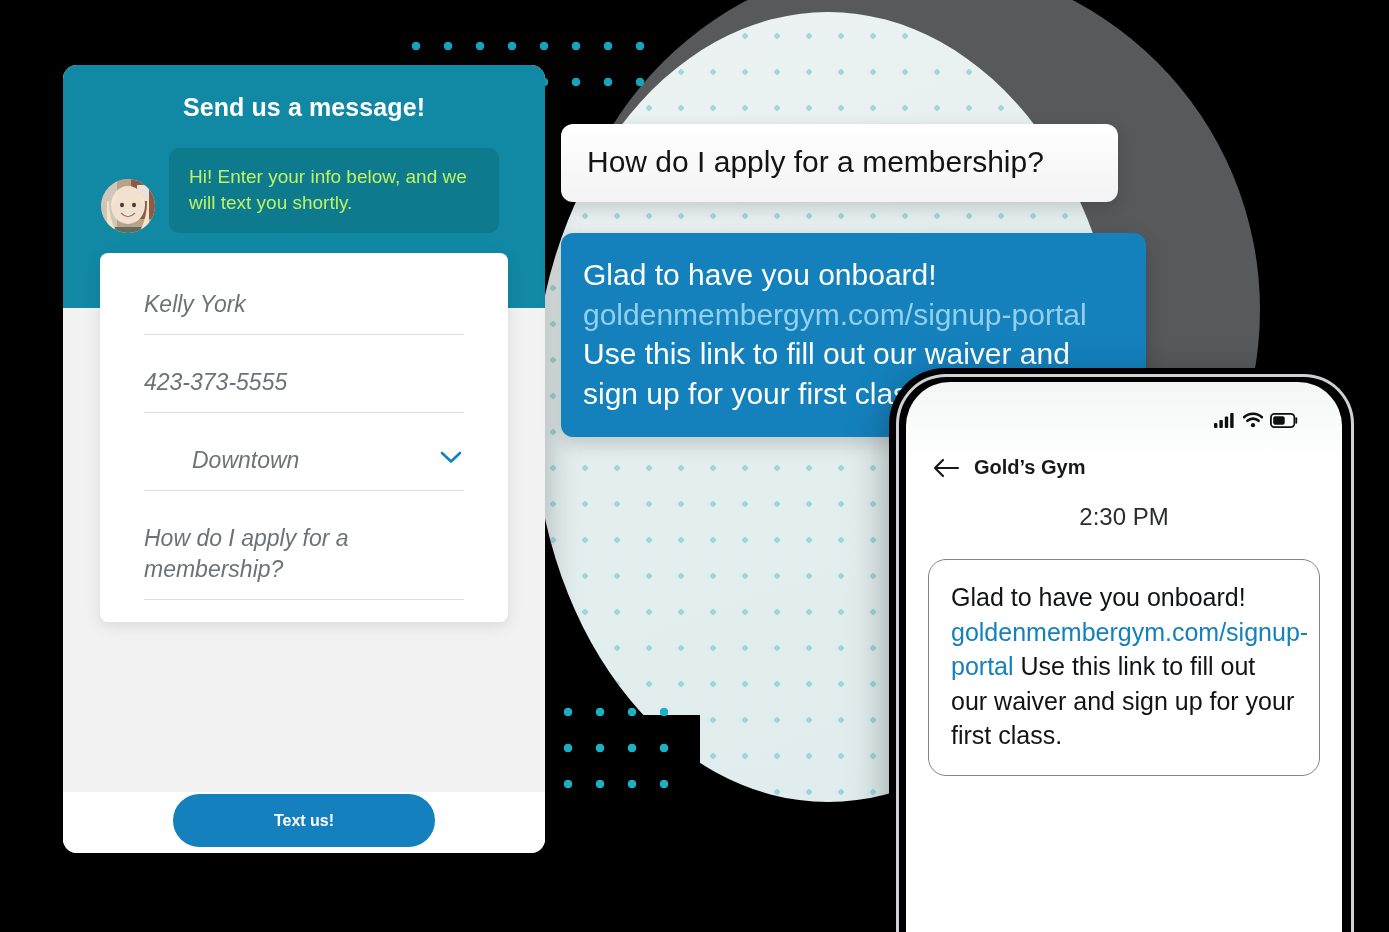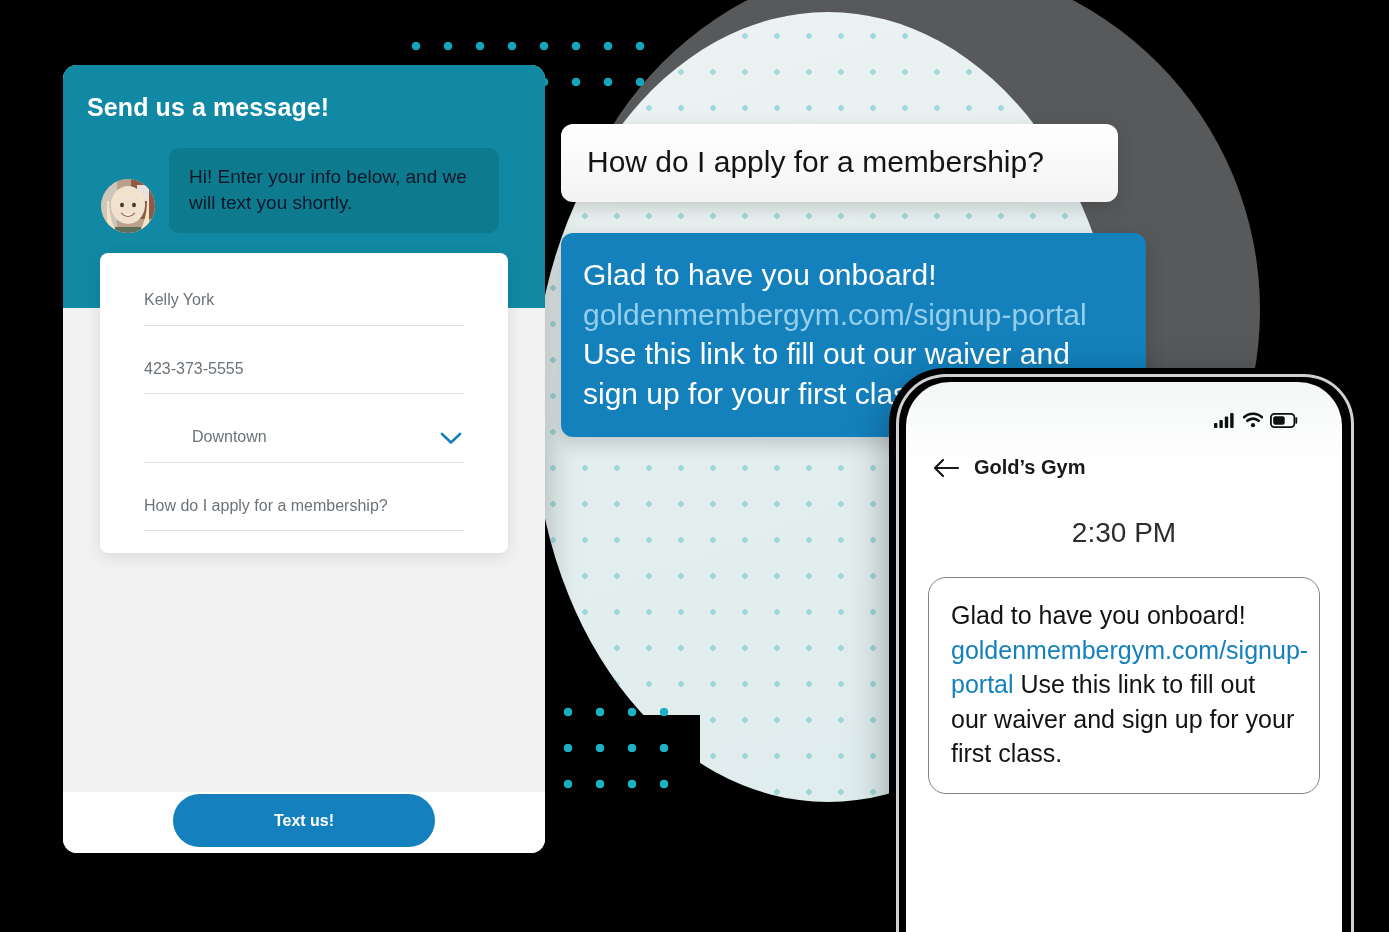--- a/index.html
+++ b/index.html
@@ -80,21 +80,21 @@
     overflow: hidden;
     box-shadow: 0 10px 34px rgba(0,0,0,0.28);
   }
   .widget-header {
     position: relative;
     height: 243px;
     background: #1189a4;
     padding: 28px 24px 0 24px;
   }
   .widget-title {
-    text-align: left;
+    text-align: center;
     color: #ffffff;
     font-size: 25px;
     font-weight: bold;
     letter-spacing: 0.1px;
   }
   .widget-msg-row {
     display: flex;
     align-items: flex-end;
     gap: 14px;
     margin-top: 26px;
@@ -104,21 +104,21 @@
     flex: 0 0 auto;
     width: 54px; height: 54px;
     border-radius: 50%;
     overflow: hidden;
     background: #caa98c;
     position: relative;
   }
   .avatar svg { display: block; width: 54px; height: 54px; }
   .agent-bubble {
     background: #0e7a8e;
-    color: #0f172a;
+    color: #bef264;
     border-radius: 10px;
     padding: 16px 20px 17px 20px;
     font-size: 19px;
     line-height: 1.38;
     max-width: 330px;
   }
 
   
   .form-card {
     position: absolute;
@@ -131,24 +131,25 @@
     z-index: 3;
   }
   .field {
     border-bottom: 1px solid #dcdfe1;
     padding-bottom: 14px;
     margin-bottom: 32px;
     position: relative;
   }
   .field:last-child { margin-bottom: 8px; }
   .field-text {
-    font-size: 16px;
+    font-size: 23px;
     color: #6c7378;
     line-height: 1.35;
     font-weight: 400;
+    font-style: italic;
   }
   .field.select .field-text { padding-right: 40px; margin-left: 48px; }
   .chevron {
     position: absolute;
     right: 2px; top: 6px;
     width: 22px; height: 13px;
   }
   .chevron svg { display: block; }
   .field.textarea { margin-bottom: 4px; }
 
@@ -249,23 +250,23 @@
   }
   .back-arrow { width: 28px; height: 22px; }
   .back-arrow svg { display: block; }
   .phone-contact {
     font-size: 20px;
     font-weight: bold;
     color: #17191a;
   }
   .phone-time {
     text-align: center;
-    font-size: 28px;
+    font-size: 24px;
     color: #2a2c2e;
-    margin-top: 38px;
+    margin-top: 24px;
   }
   .phone-bubble {
     margin: 28px 22px 0 22px;
     border: 1.5px solid #7f8489;
     border-radius: 18px;
     padding: 20px 22px 22px 22px;
     font-size: 25px;
     line-height: 1.38;
     color: #111315;
     background: #ffffff;

